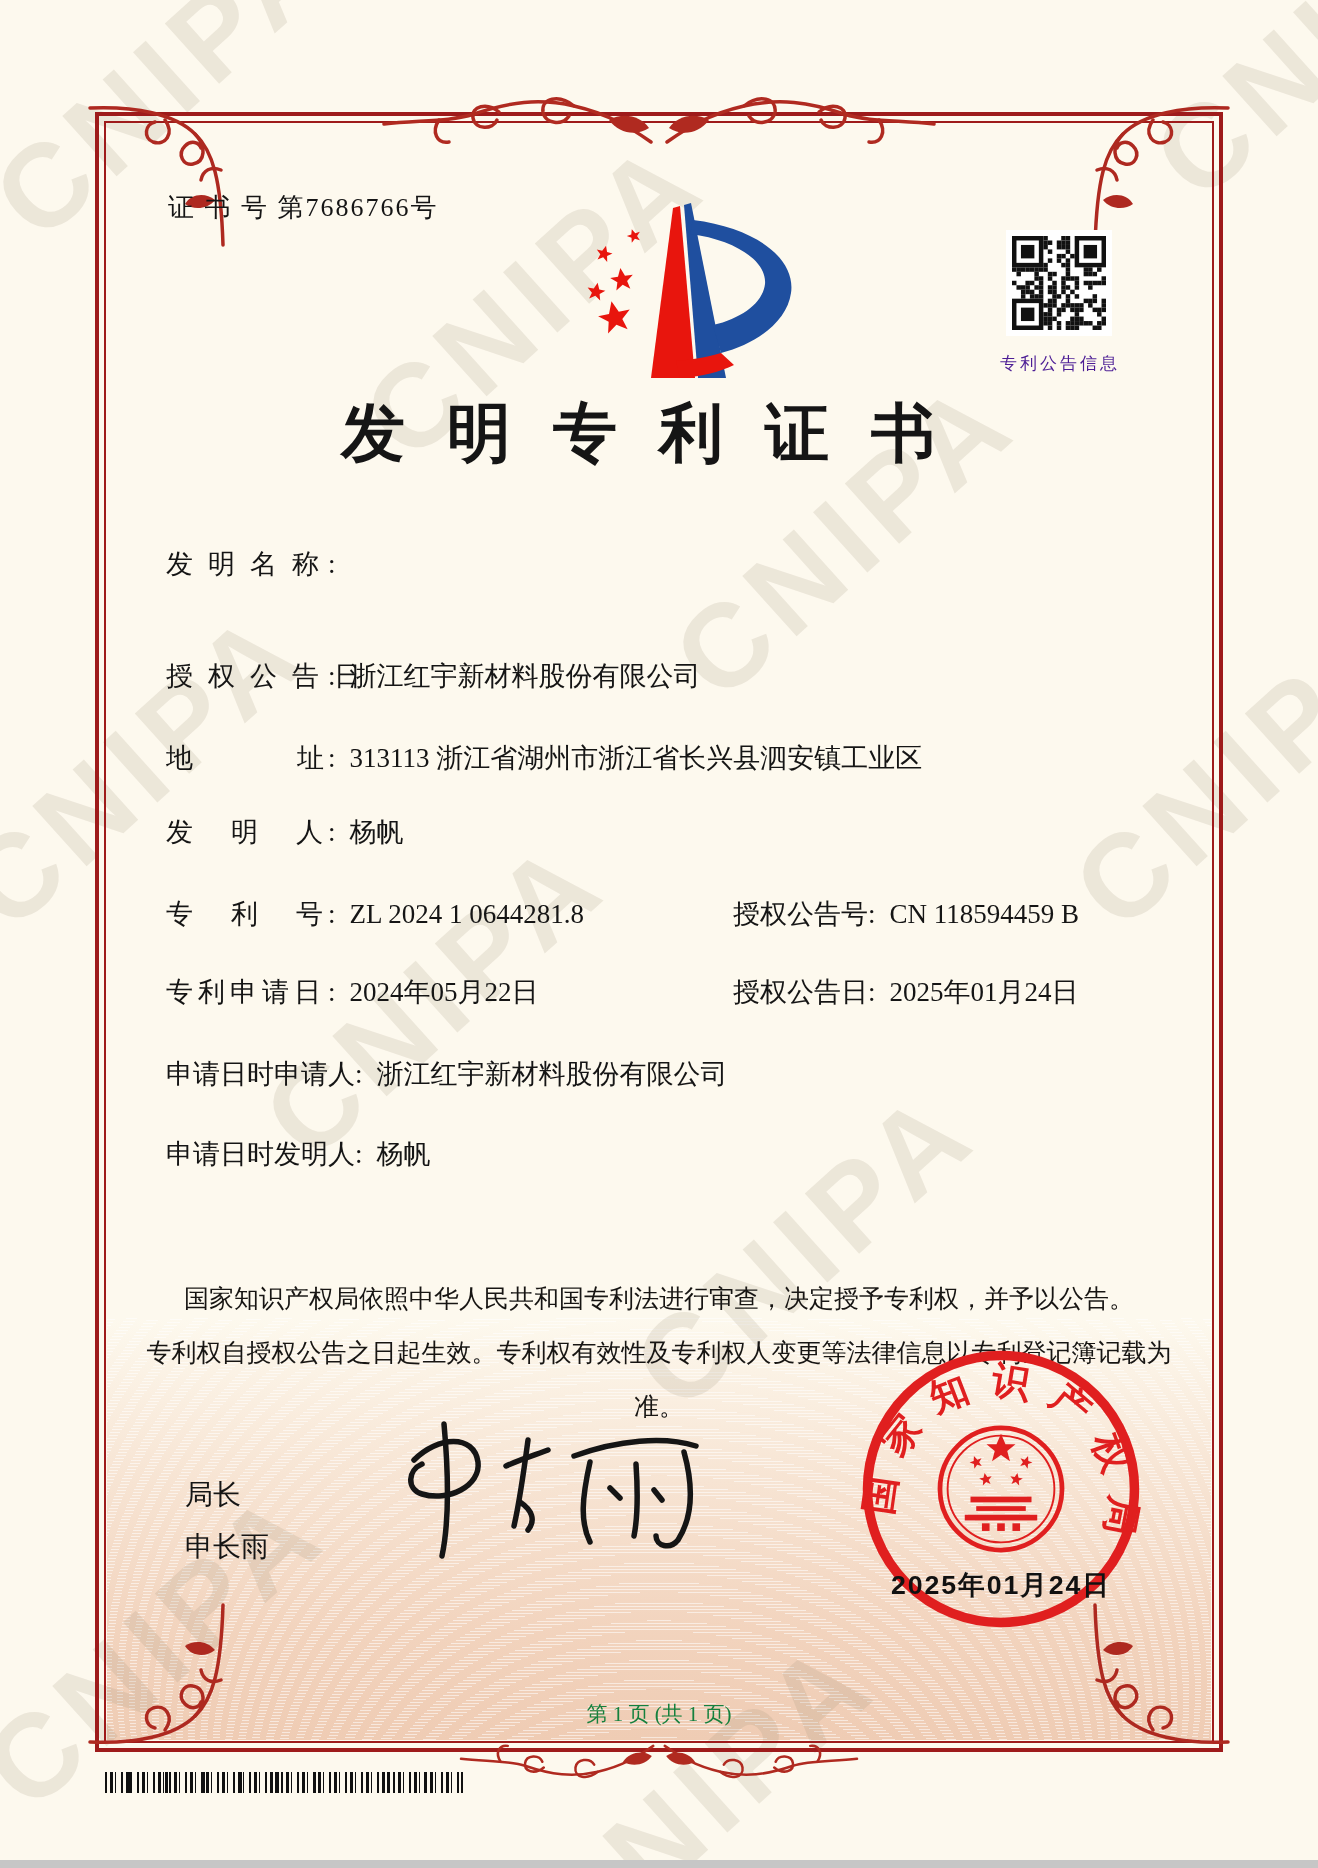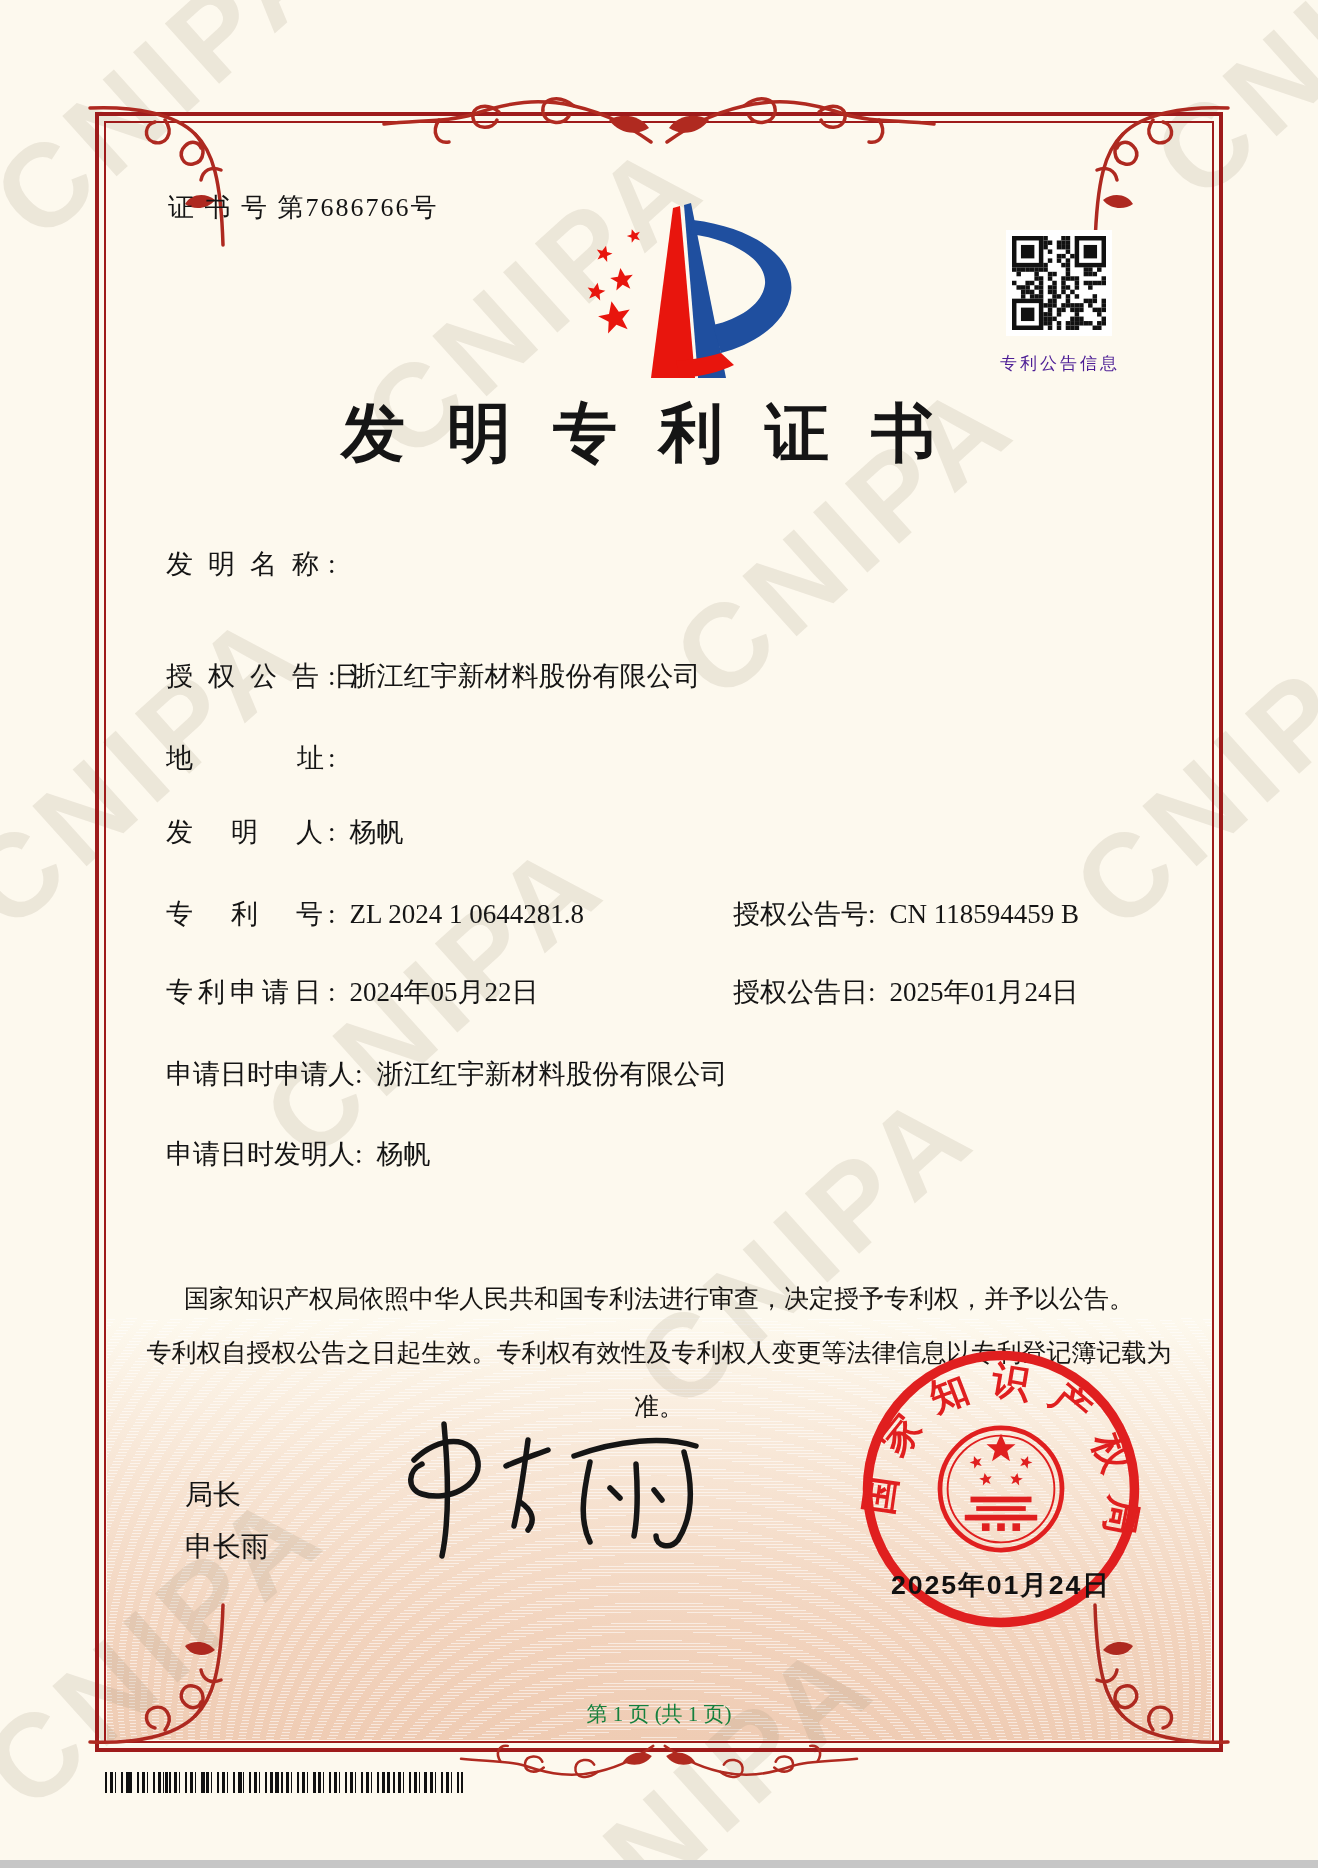--- a/index.html
+++ b/index.html
@@ -311,20 +311,21 @@
     <span class="colon">:</span>
 </div>
 <div class="row" style="top:658px">
   <span class="lab w4">授权公告日</span>
     <span class="colon">:</span>
     <span class="val">浙江红宇新材料股份有限公司</span>
 </div>
 <div class="row" style="top:740px">
   <span class="lab w2">地址</span>
     <span class="colon">:</span>
+    <span class="val">313113 浙江省湖州市浙江省长兴县泗安镇工业区</span>
 </div>
 <div class="row" style="top:814px">
   <span class="lab w3">发明人</span>
     <span class="colon">:</span>
     <span class="val">杨帆</span>
 </div>
 <div class="row" style="top:896px">
   <span class="lab w3">专利号</span>
     <span class="colon">:</span>
     <span class="val">ZL 2024 1 0644281.8</span>

